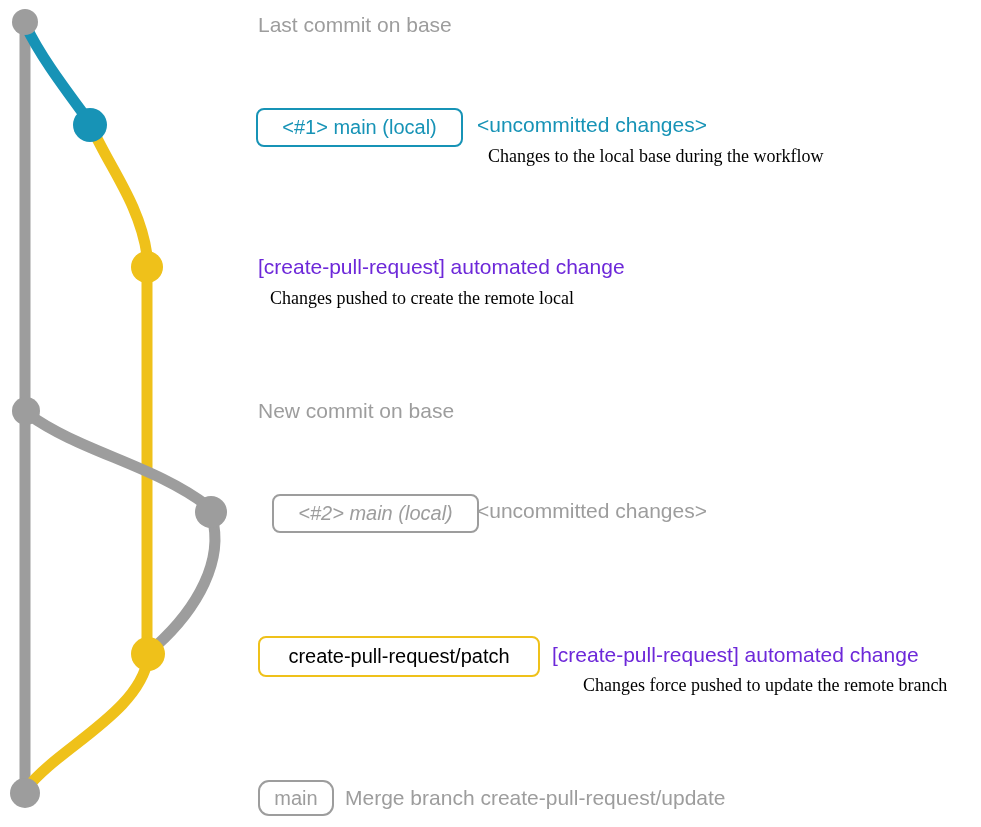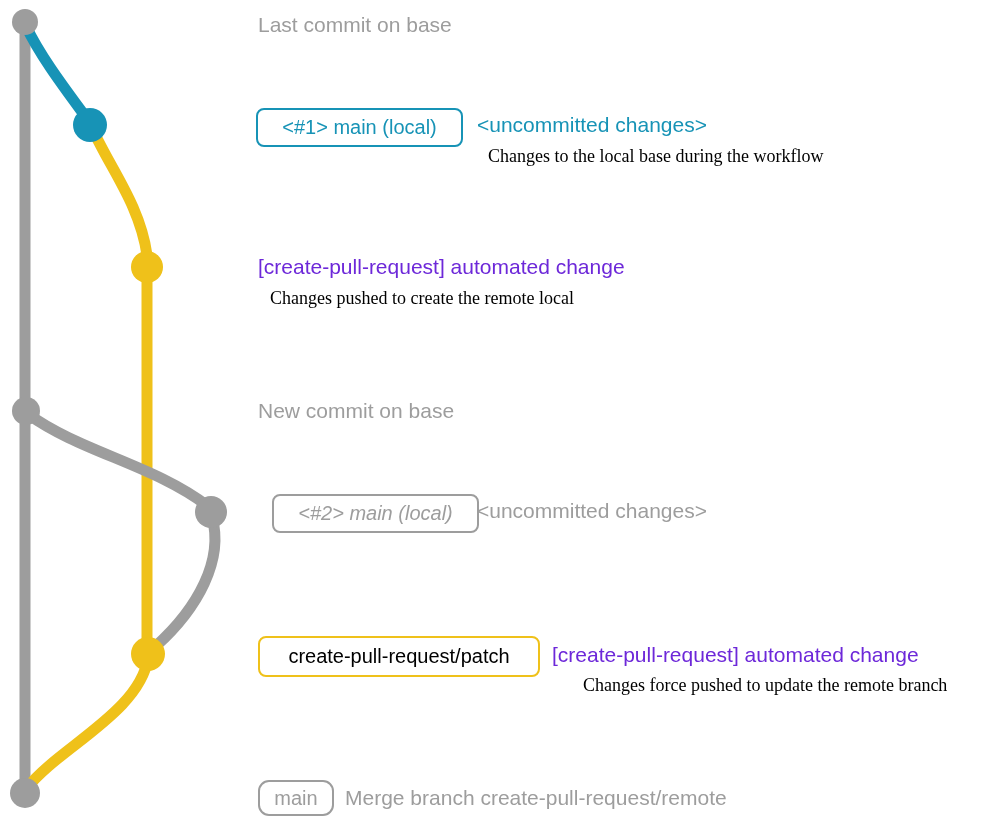--- a/index.html
+++ b/index.html
@@ -101,15 +101,15 @@
 
   <div class="badge badge-yellow" style="left:258px; top:636px; width:282px; height:41px;">
     <span>create-pull-request/patch</span>
   </div>
   <div class="label t-yellow" style="left:552px; top:643px;">[create-pull-request] automated change</div>
   <div class="desc" style="left:567px; top:674px;margin-left:16px;">Changes force pushed to update the remote branch</div>
 
   <div class="badge badge-gray" style="left:258px; top:780px; width:76px; height:36px; border-radius:11px;">
     <span>main</span>
   </div>
-  <div class="label t-gray" style="left:345px; top:786px;">Merge branch create-pull-request/remote</div>
+  <div class="label t-gray" style="left:345px; top:786px;">Merge branch create-pull-request/update</div>
 
 </div>
 
 </body></html>

